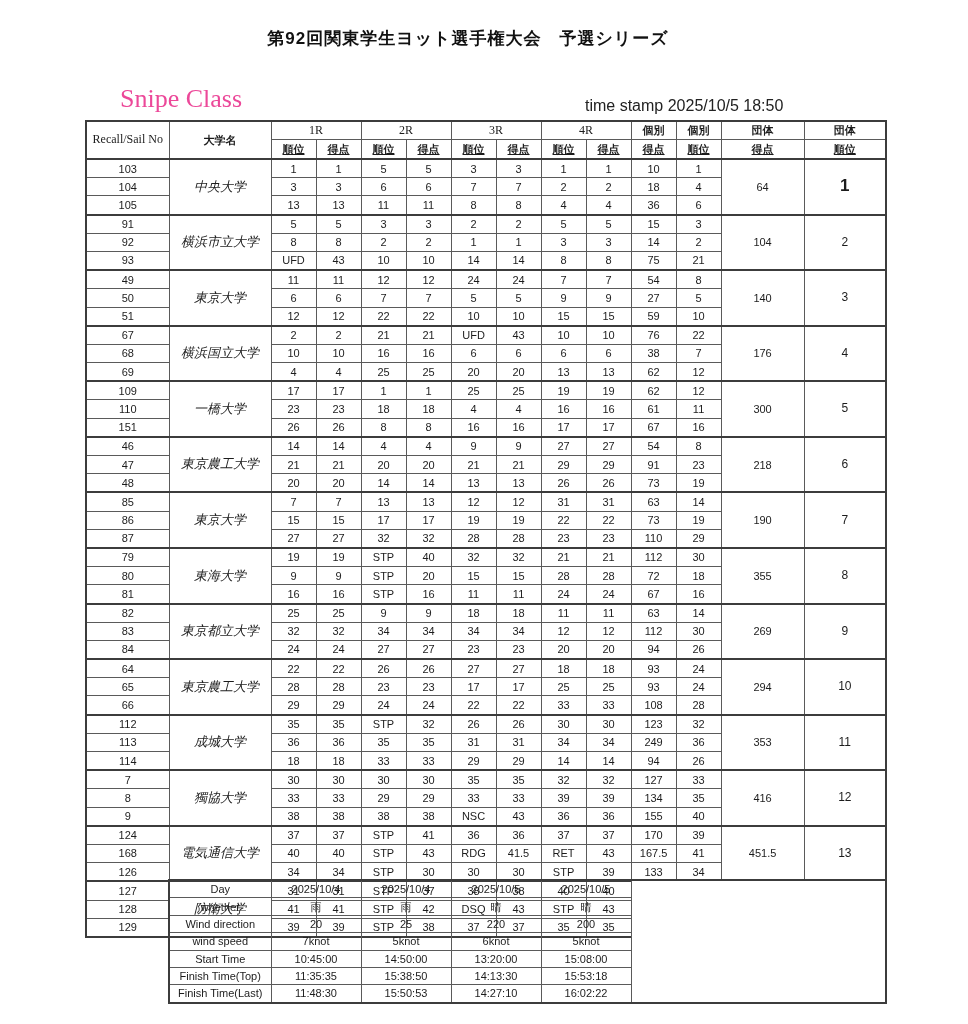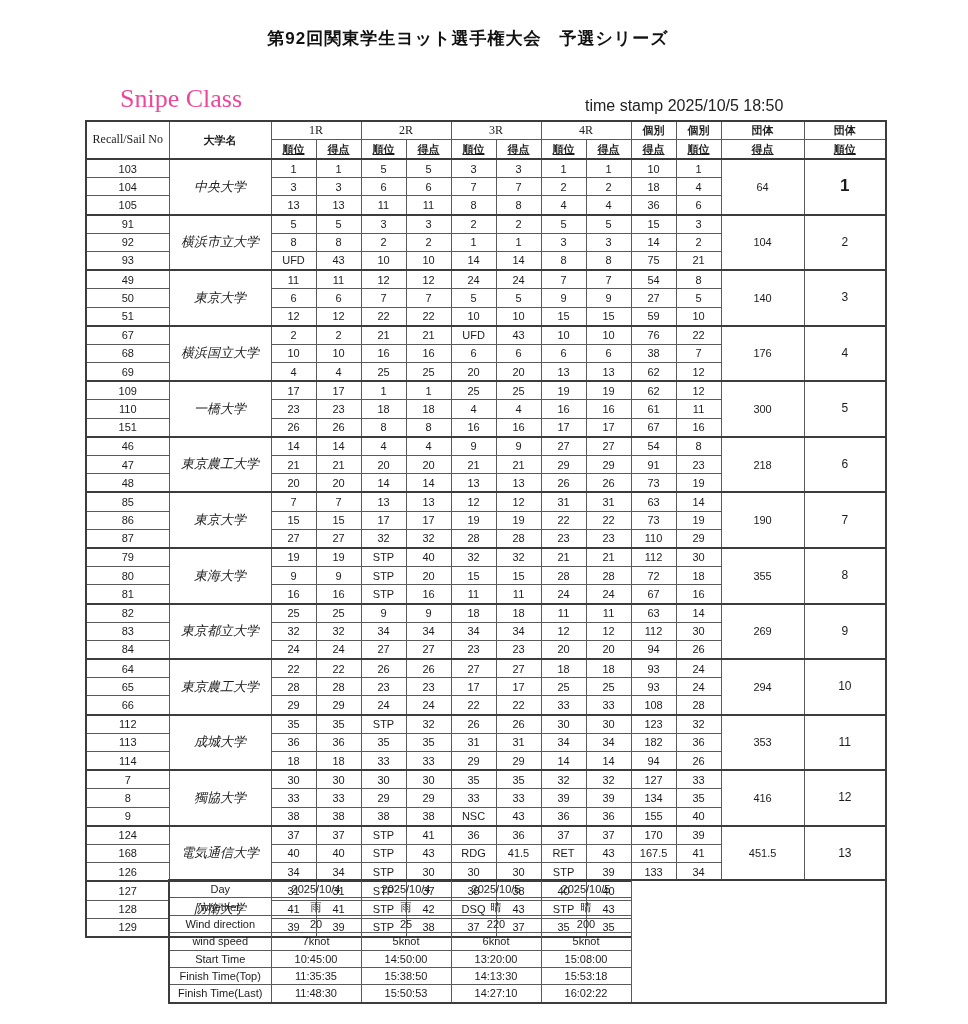--- a/index.html
+++ b/index.html
@@ -541,21 +541,21 @@
       <tr>
         <td>113</td>
         <td>36</td>
         <td>36</td>
         <td>35</td>
         <td>35</td>
         <td>31</td>
         <td>31</td>
         <td>34</td>
         <td>34</td>
-        <td>182</td>
+        <td>249</td>
         <td>36</td>
       </tr>
       <tr>
         <td>114</td>
         <td>18</td>
         <td>18</td>
         <td>33</td>
         <td>33</td>
         <td>29</td>
         <td>29</td>

